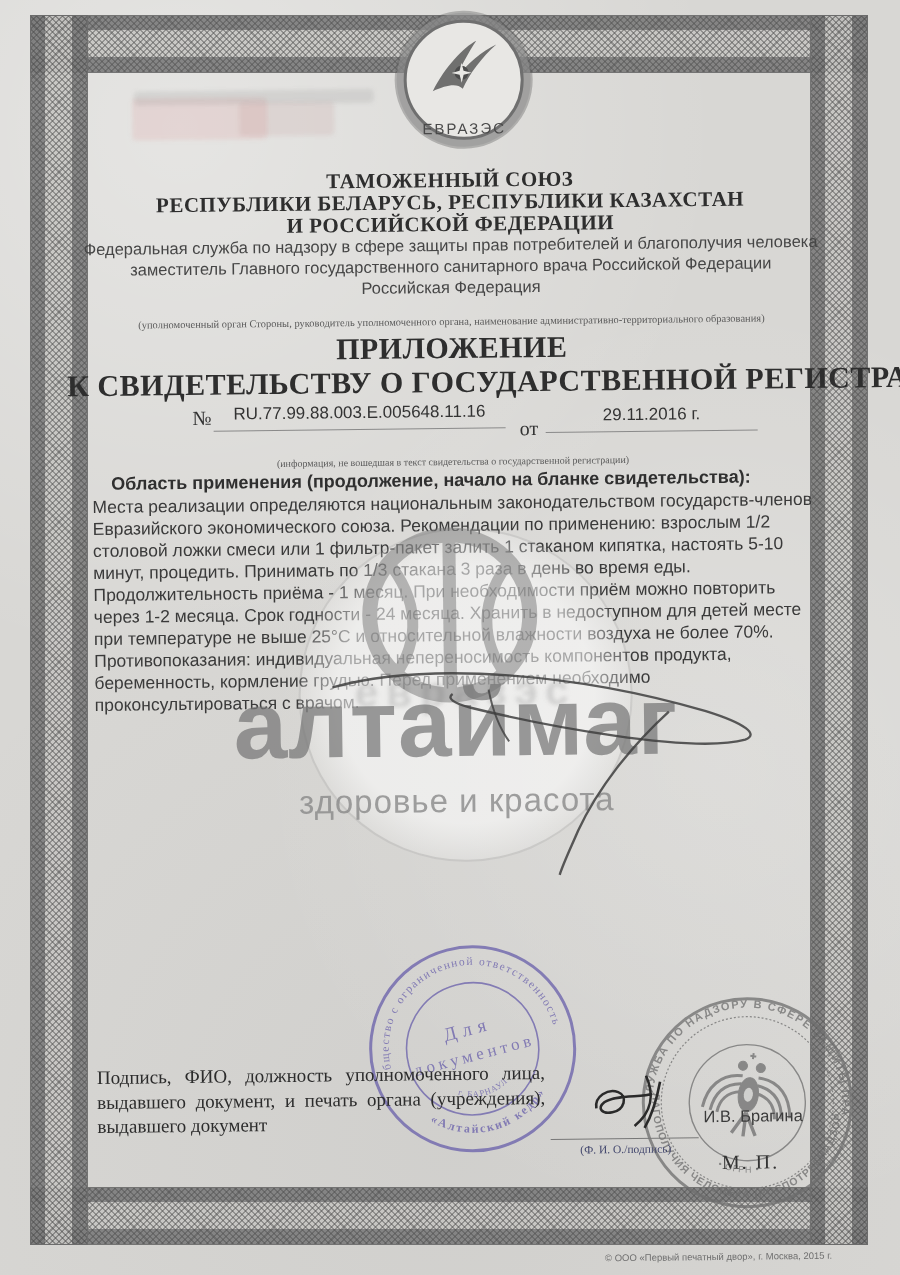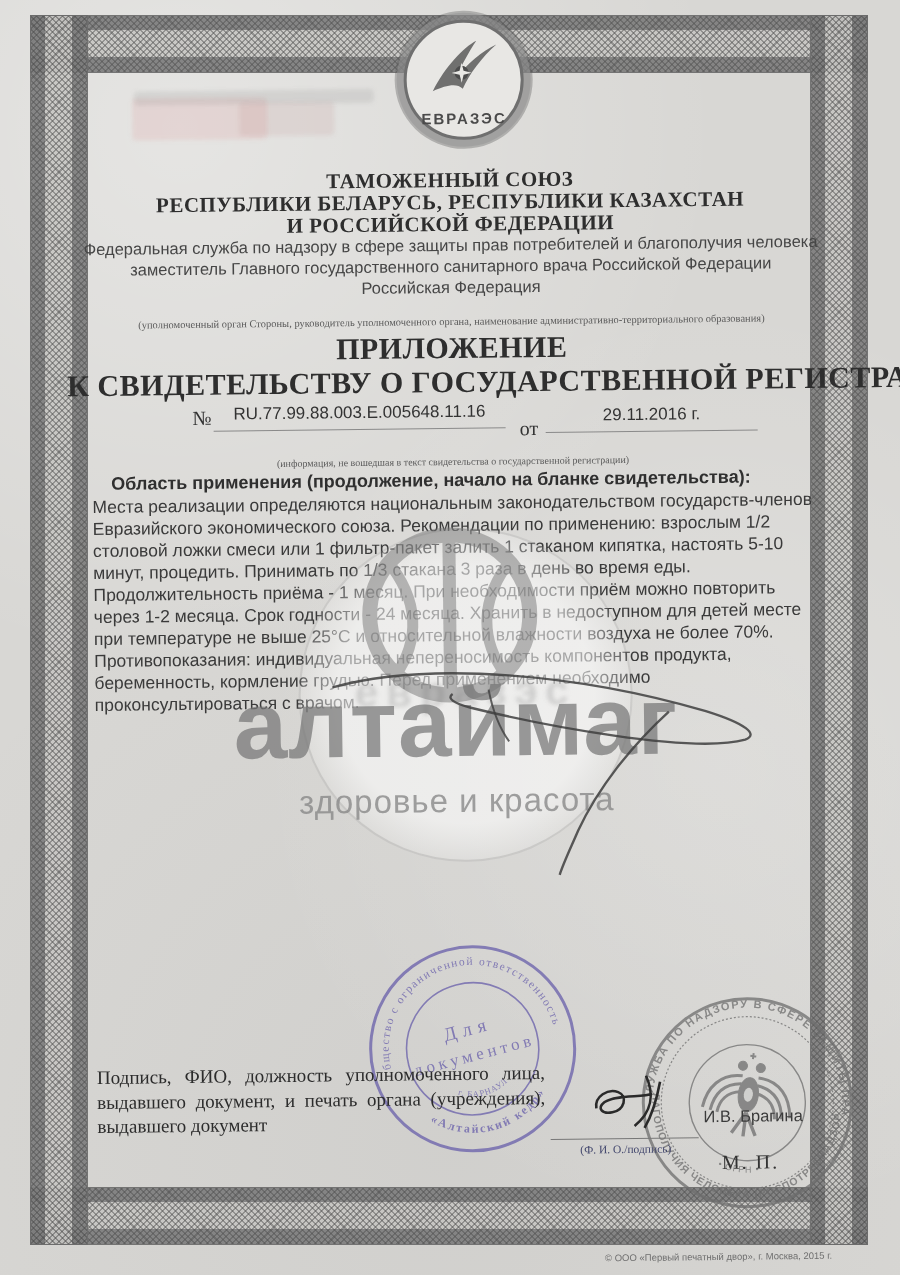--- a/index.html
+++ b/index.html
@@ -27,21 +27,21 @@
      box-shadow:0 0 0 1px #6c6c6c inset;}
   .bar.top{top:15px}.bar.bottom{top:1187px}
   .bar.left{left:30px}.bar.right{left:810px}
 
   .content{position:absolute;inset:0;transform:rotate(-0.65deg);transform-origin:50% 50%;}
 
   
   .badge{position:absolute;left:410px;top:20px;width:114px;height:114px;border-radius:50%;
      background:#e8e7e4;border:3px solid #6f6f6f;box-shadow:0 0 0 7px rgba(150,150,150,.55),0 0 0 9px rgba(90,90,90,.35);
      display:flex;flex-direction:column;align-items:center;justify-content:flex-end;}
-  .badge .label{font-weight:bold;font-size:15px;letter-spacing:2px;color:#4a4a4a;margin-bottom:10px;}
+  .badge .label{font-weight:normal;font-size:15px;letter-spacing:2px;color:#4a4a4a;margin-bottom:0;}
   .badge svg{position:absolute;top:10px;left:18px;}
 
   
   .smudge{position:absolute;filter:blur(2px);border-radius:4px;}
 
   
   .serifb{font-family:"Liberation Serif",serif;font-weight:bold;color:#2e2e2e;}
   .serif{font-family:"Liberation Serif",serif;color:#3a3a3a;}
   .sans{font-family:"Liberation Sans",sans-serif;color:#3c3c3c;}
   .center{text-align:center;width:770px;left:70px;position:absolute;}

